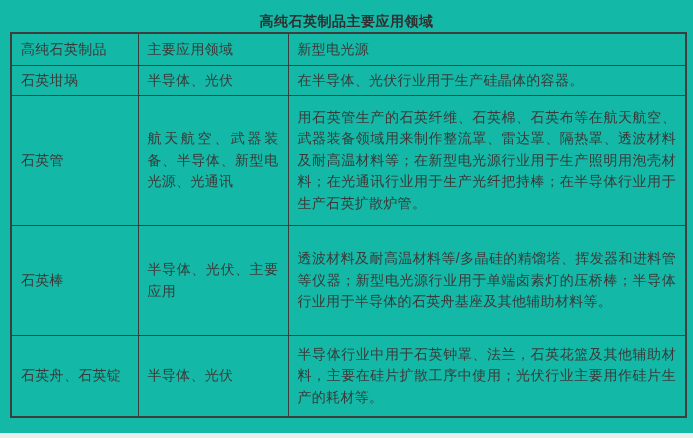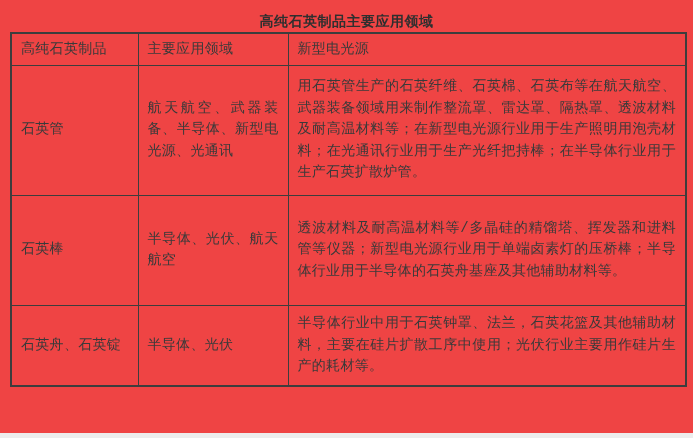--- a/index.html
+++ b/index.html
@@ -5,23 +5,22 @@
   html, body {
     margin: 0;
     padding: 0;
     background: #ffffff;
     font-family: "Liberation Sans", "DejaVu Sans", sans-serif;
   }
   .page {
     position: relative;
     width: 693px;
     height: 438px;
-    background: #ef4444;
+    background: #14b8a6;
     overflow: hidden;
-    font-family: Liberation Mono, monospace;
   }
   .page-title {
     margin: 0;
     padding-top: 13px;
     text-align: center;
     font-size: 14px;
     font-weight: bold;
     color: #2f2f2f;
     letter-spacing: 0.5px;
   }
@@ -78,30 +77,35 @@
         <col class="c2">
         <col class="c3">
     </colgroup>
     <tbody>
       <tr class="hdr">
         <th>高纯石英制品</th>
         <th>主要应用领域</th>
         <th>新型电光源</th>
       </tr>
 
+      <tr class="r0">
+        <td>石英坩埚</td>
+        <td class="justify">半导体、光伏</td>
+        <td class="justify">在半导体、光伏行业用于生产硅晶体的容器。</td>
+      </tr>
 
       <tr class="r1">
         <td>石英管</td>
         <td class="justify">航天航空、武器装备、半导体、新型电光源、光通讯</td>
         <td class="justify">用石英管生产的石英纤维、石英棉、石英布等在航天航空、武器装备领域用来制作整流罩、雷达罩、隔热罩、透波材料及耐高温材料等；在新型电光源行业用于生产照明用泡壳材料；在光通讯行业用于生产光纤把持棒；在半导体行业用于生产石英扩散炉管。</td>
       </tr>
 
       <tr class="r2">
         <td>石英棒</td>
-        <td class="justify">半导体、光伏、航天航空</td>
+        <td class="justify">半导体、光伏、主要应用</td>
         <td class="justify">透波材料及耐高温材料等/多晶硅的精馏塔、挥发器和进料管等仪器；新型电光源行业用于单端卤素灯的压桥棒；半导体行业用于半导体的石英舟基座及其他辅助材料等。</td>
       </tr>
 
       <tr class="r3">
         <td class="justify">石英舟、石英锭</td>
         <td>半导体、光伏</td>
         <td class="justify">半导体行业中用于石英钟罩、法兰，石英花篮及其他辅助材料，主要在硅片扩散工序中使用；光伏行业主要用作硅片生产的耗材等。</td>
       </tr>
     </tbody>
   </table>

